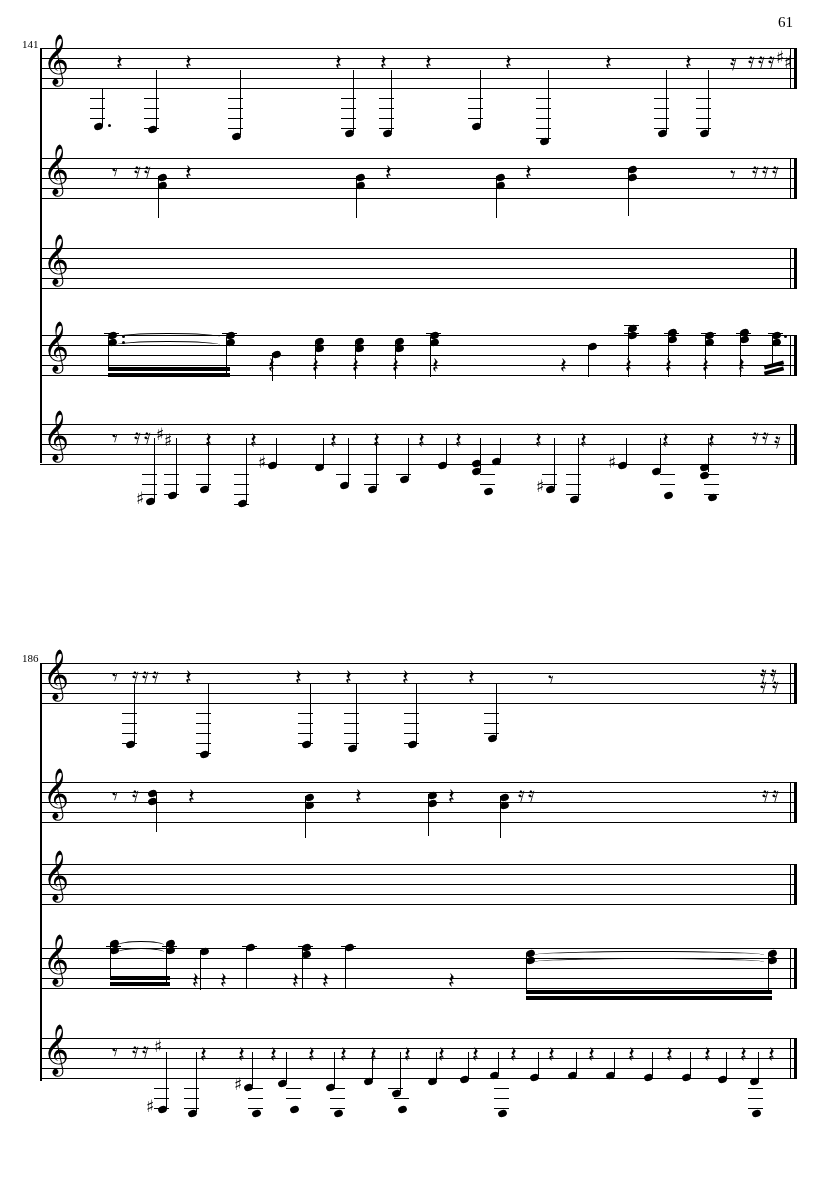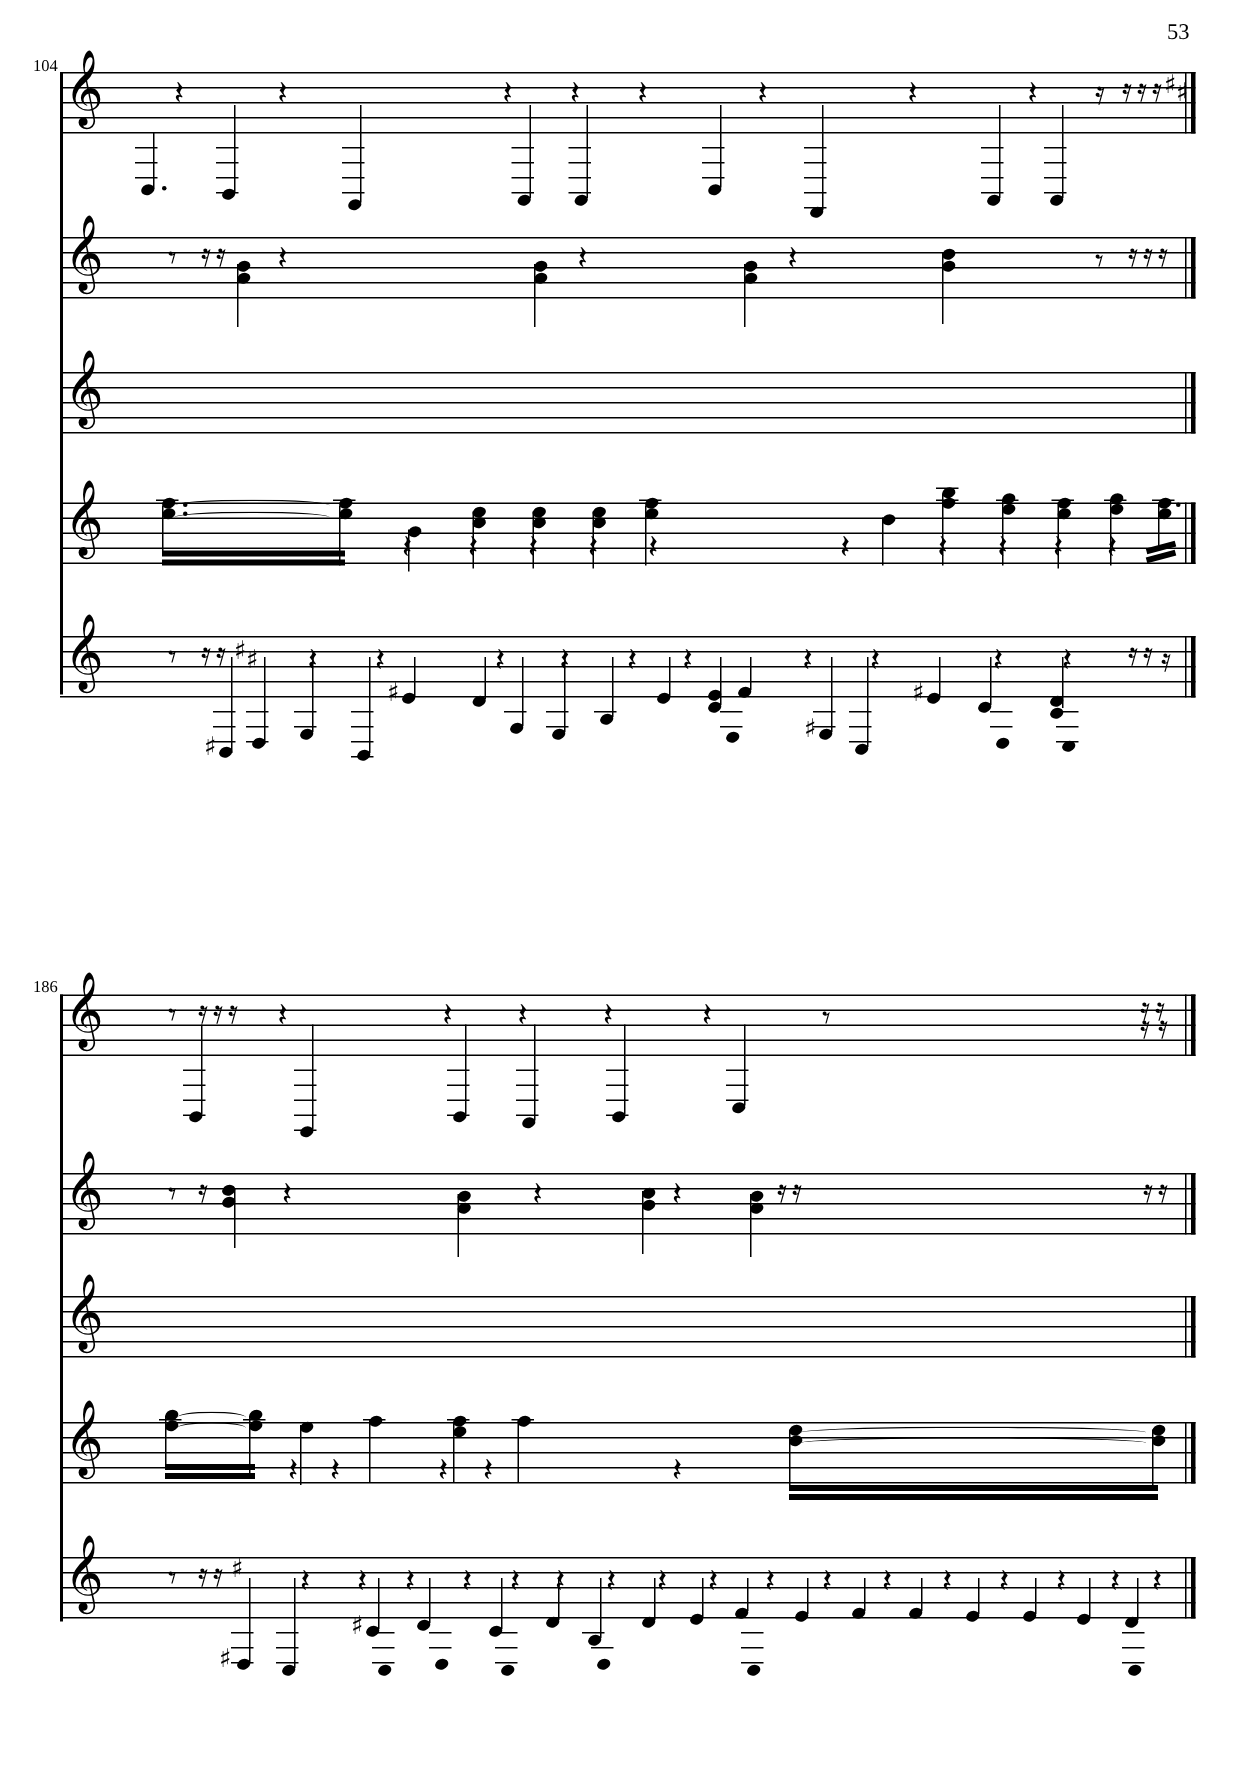--- a/index.html
+++ b/index.html
@@ -126,25 +126,25 @@
     width: 3px; height: 3px;
     background: #000;
     border-radius: 50%;
   }
 </style>
 </head>
 <body>
 
 <div class="page">
 
-  <div class="page-number">53</div>
+  <div class="page-number">61</div>
 
   <div class="system" style="top:0;left:0;width:835px;height:520px;">
 
-    <div class="measure-number" style="left:22px; top:38px;">104</div>
+    <div class="measure-number" style="left:22px; top:38px;">141</div>
     <div class="system-bracket" style="left:40px; top:48px; height:415px;"></div>
 
     <div class="staff" style="top:48px;">
       <div class="line"></div>
       <div class="line"></div>
       <div class="line"></div>
       <div class="line"></div>
       <div class="line"></div>
       <div class="clef">𝄞</div>
 

